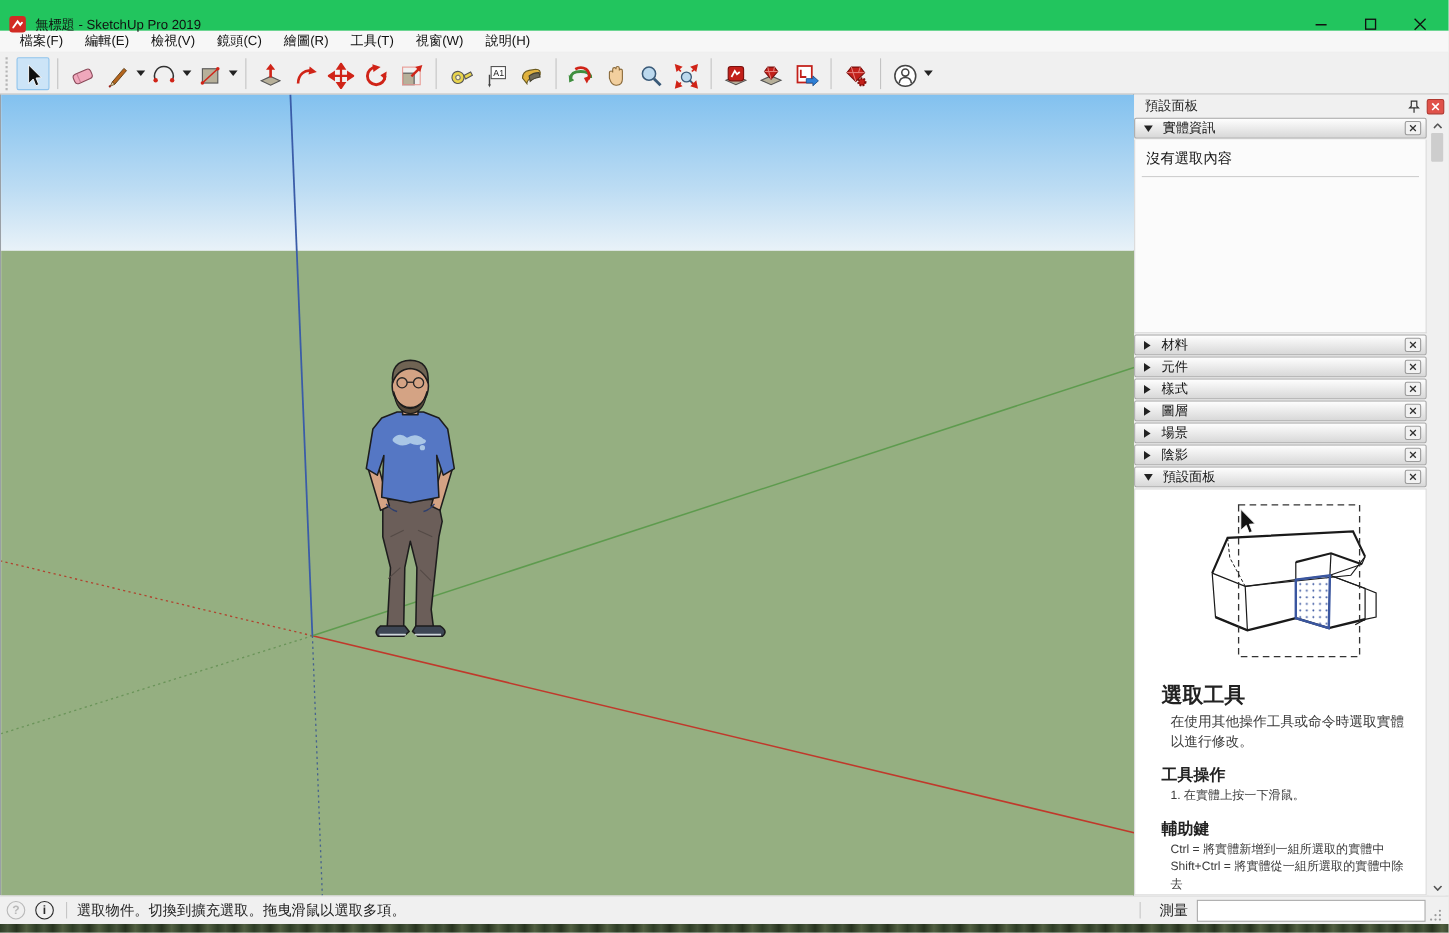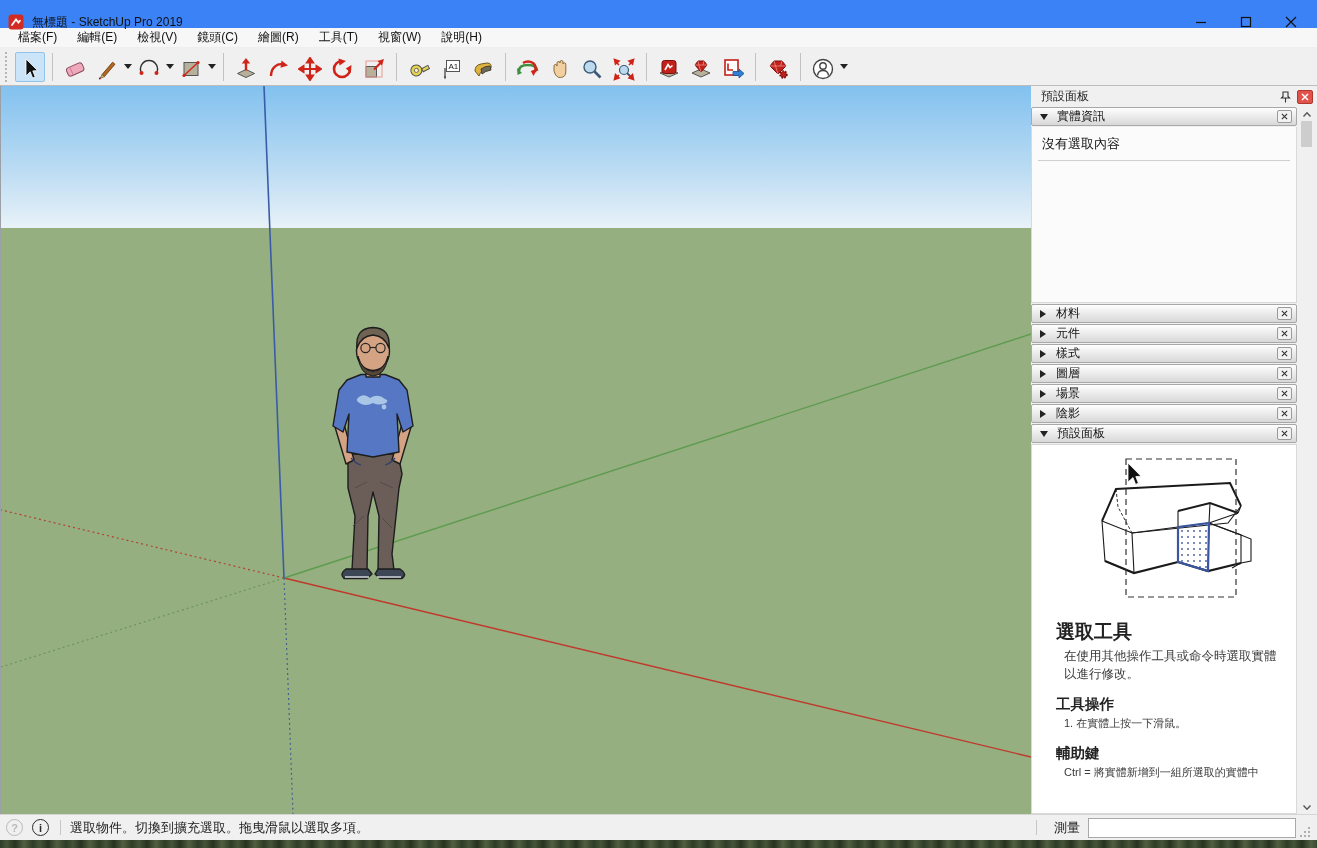--- a/index.html
+++ b/index.html
@@ -1,21 +1,21 @@
 <!DOCTYPE html>
 <html><head>
 <meta charset="utf-8">
 <style>
   * { margin:0; padding:0; box-sizing:border-box; }
   html,body { width:1317px; height:848px; overflow:hidden; }
   body { font-family:"Liberation Sans","DejaVu Sans",sans-serif; background:#fff; font-size:12px; color:#111; }
   .app { position:relative; width:1317px; height:848px; background:#f0f0f0; }
 
   
-  .titlebar { height:28px; background:#3b82f6; display:flex; align-items:center; padding:16px 4px 0 8px; }
+  .titlebar { height:28px; background:#22c55e; display:flex; align-items:center; padding:16px 4px 0 8px; }
   .logo { width:16px; height:16px; margin-right:8px; flex:0 0 auto; }
   .title-text { font-size:12px; color:#111; }
   .win-controls { margin-left:auto; display:flex; }
   .win-btn { width:45px; height:28px; display:flex; align-items:center; justify-content:center; }
 
   
   .menubar { height:20px; background:#f7f7f7; display:flex; align-items:center; padding-left:8px; border-bottom:1px solid #eee; }
   .menu-item { padding:2px 10px; font-size:12px; color:#111; }
 
   
@@ -488,20 +488,21 @@
               <polygon points="136,76 167,72 166,120 136,111" fill="url(#dots)" stroke="#3a56a0" stroke-width="2.2"></polygon>
               <rect x="84" y="8" width="110" height="138" fill="none" stroke="#333" stroke-width="1.2" stroke-dasharray="6 4"></rect>
               <polygon points="86,12 86,31 91,26.6 93.6,33.4 96.4,32.2 93.8,25.6 99,25.2" fill="#111" stroke="#fff" stroke-width="0.8"></polygon>
             </svg>
             <div class="instr-title">選取工具</div>
             <div class="instr-body">在使用其他操作工具或命令時選取實體以進行修改。</div>
             <div class="instr-h2">工具操作</div>
             <div class="instr-step">1. 在實體上按一下滑鼠。</div>
             <div class="instr-h2">輔助鍵</div>
             <div class="instr-step">Ctrl = 將實體新增到一組所選取的實體中</div>
+            <div class="instr-step">Shift+Ctrl = 將實體從一組所選取的實體中除去</div>
           </div>
         </div>
 
         <div class="panel-scroll">
           <div class="scroll-arrow">
             <svg width="8" height="5" viewBox="0 0 8 5">
                 <path d="M0.5,4.5 L4,0.8 L7.5,4.5" fill="none" stroke="#555" stroke-width="1.4"></path>
               </svg>
           </div>
           <div class="scroll-thumb"></div>

